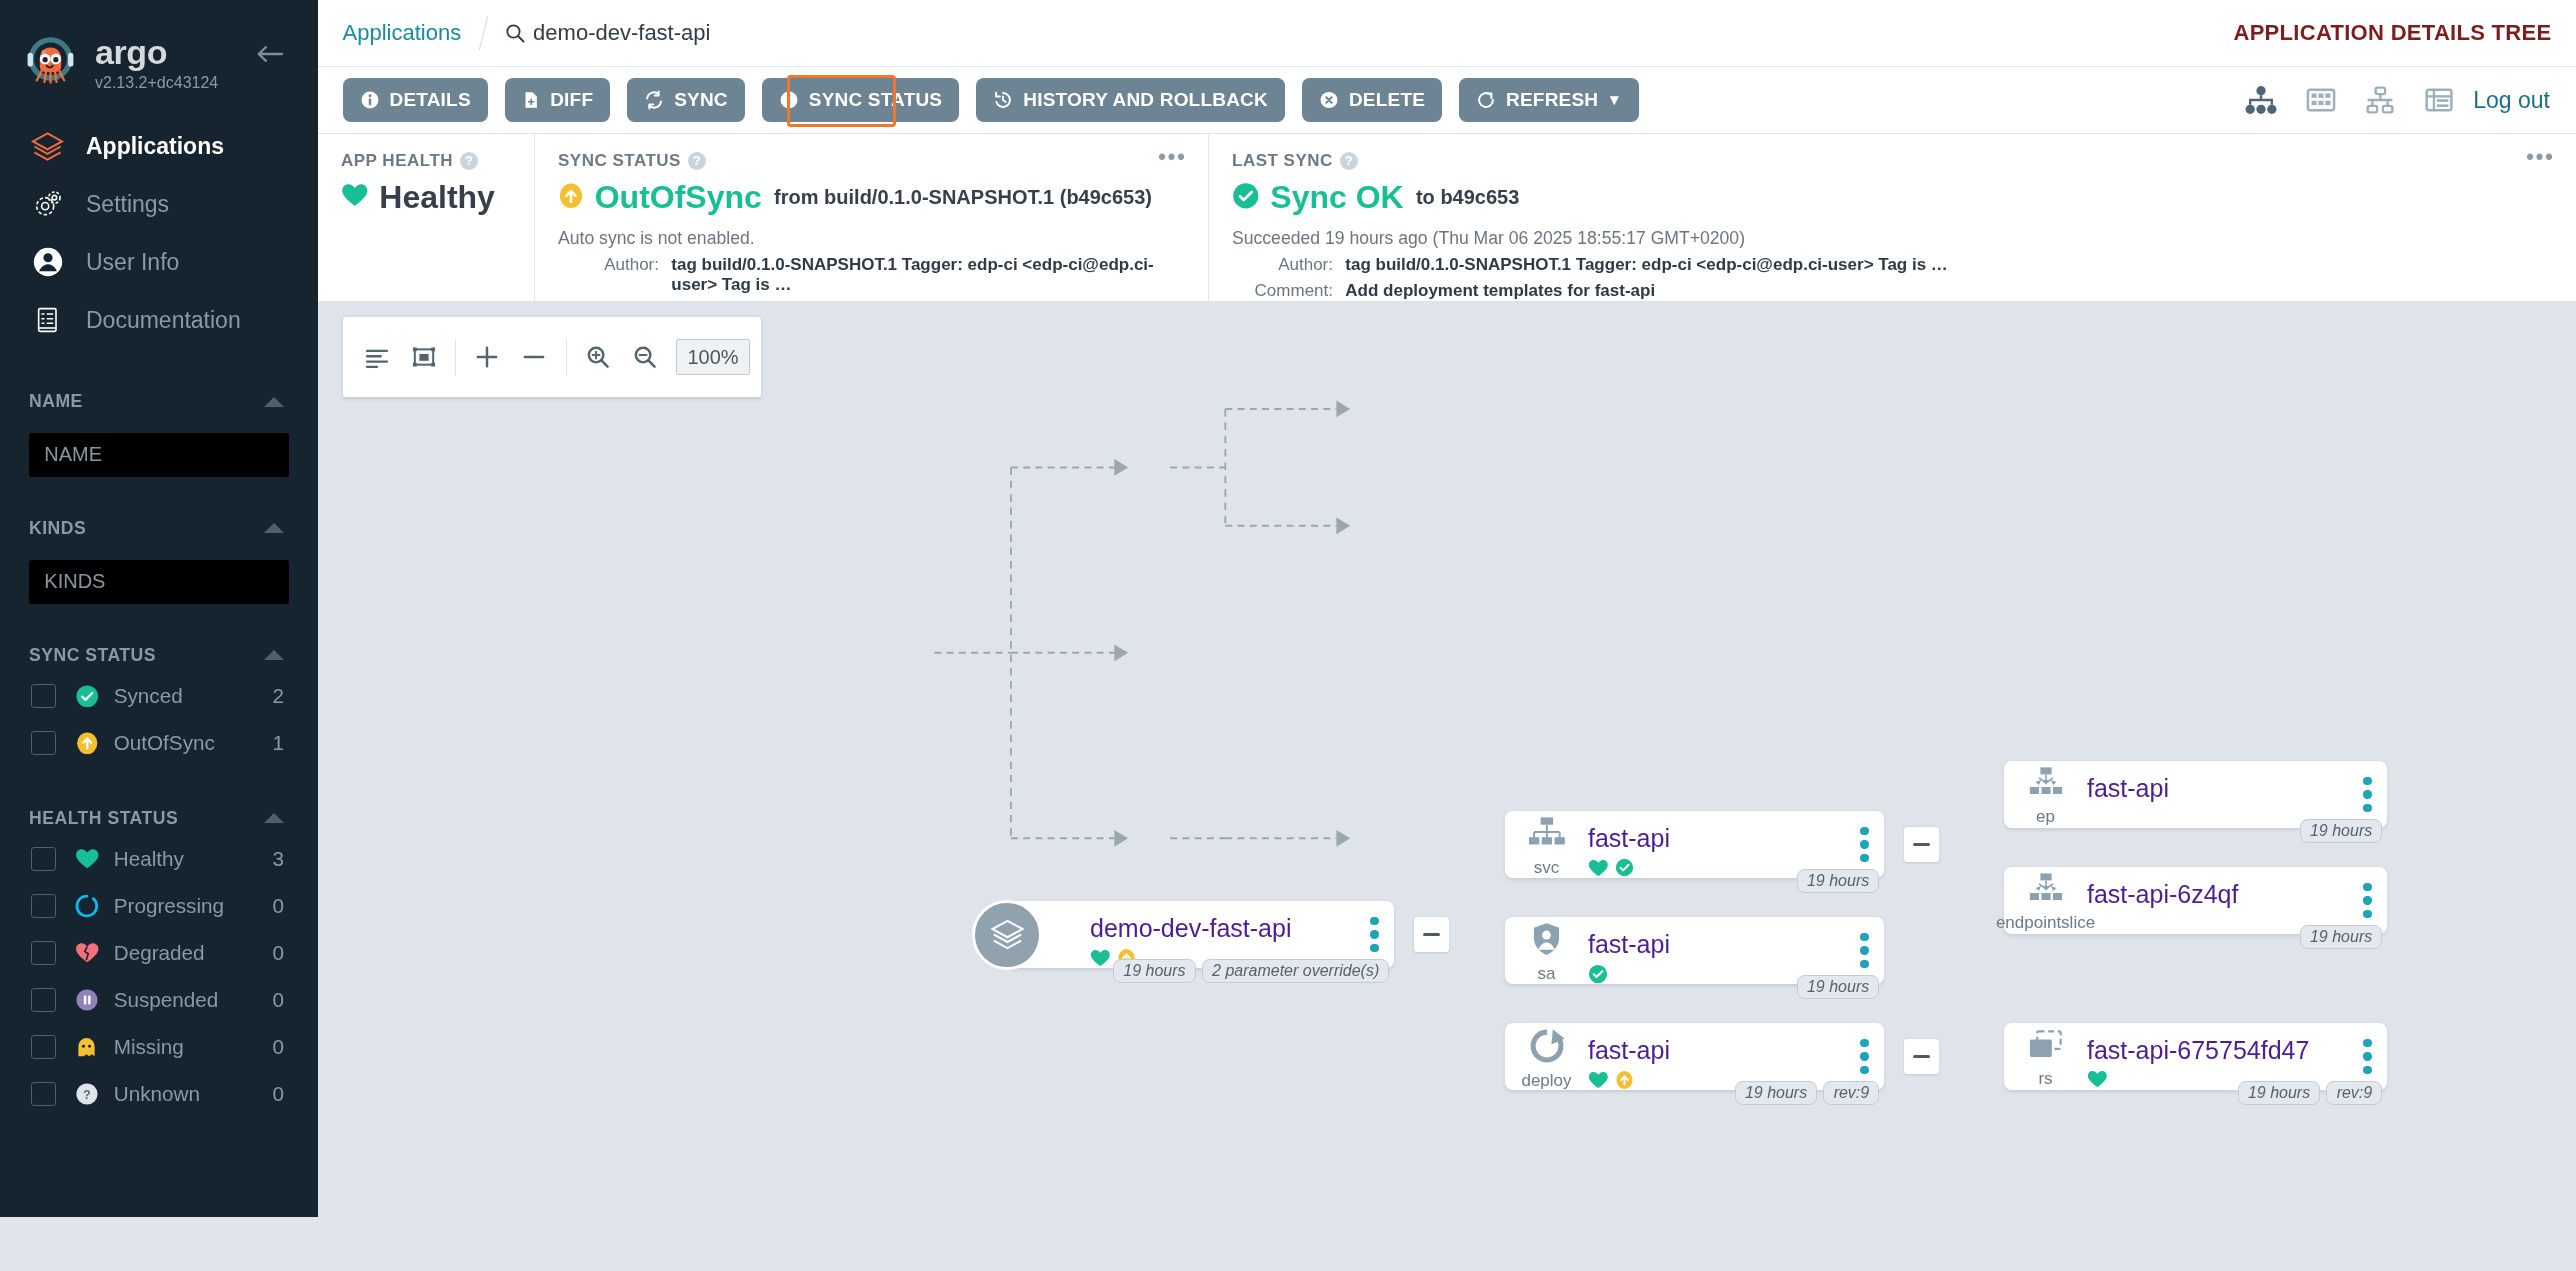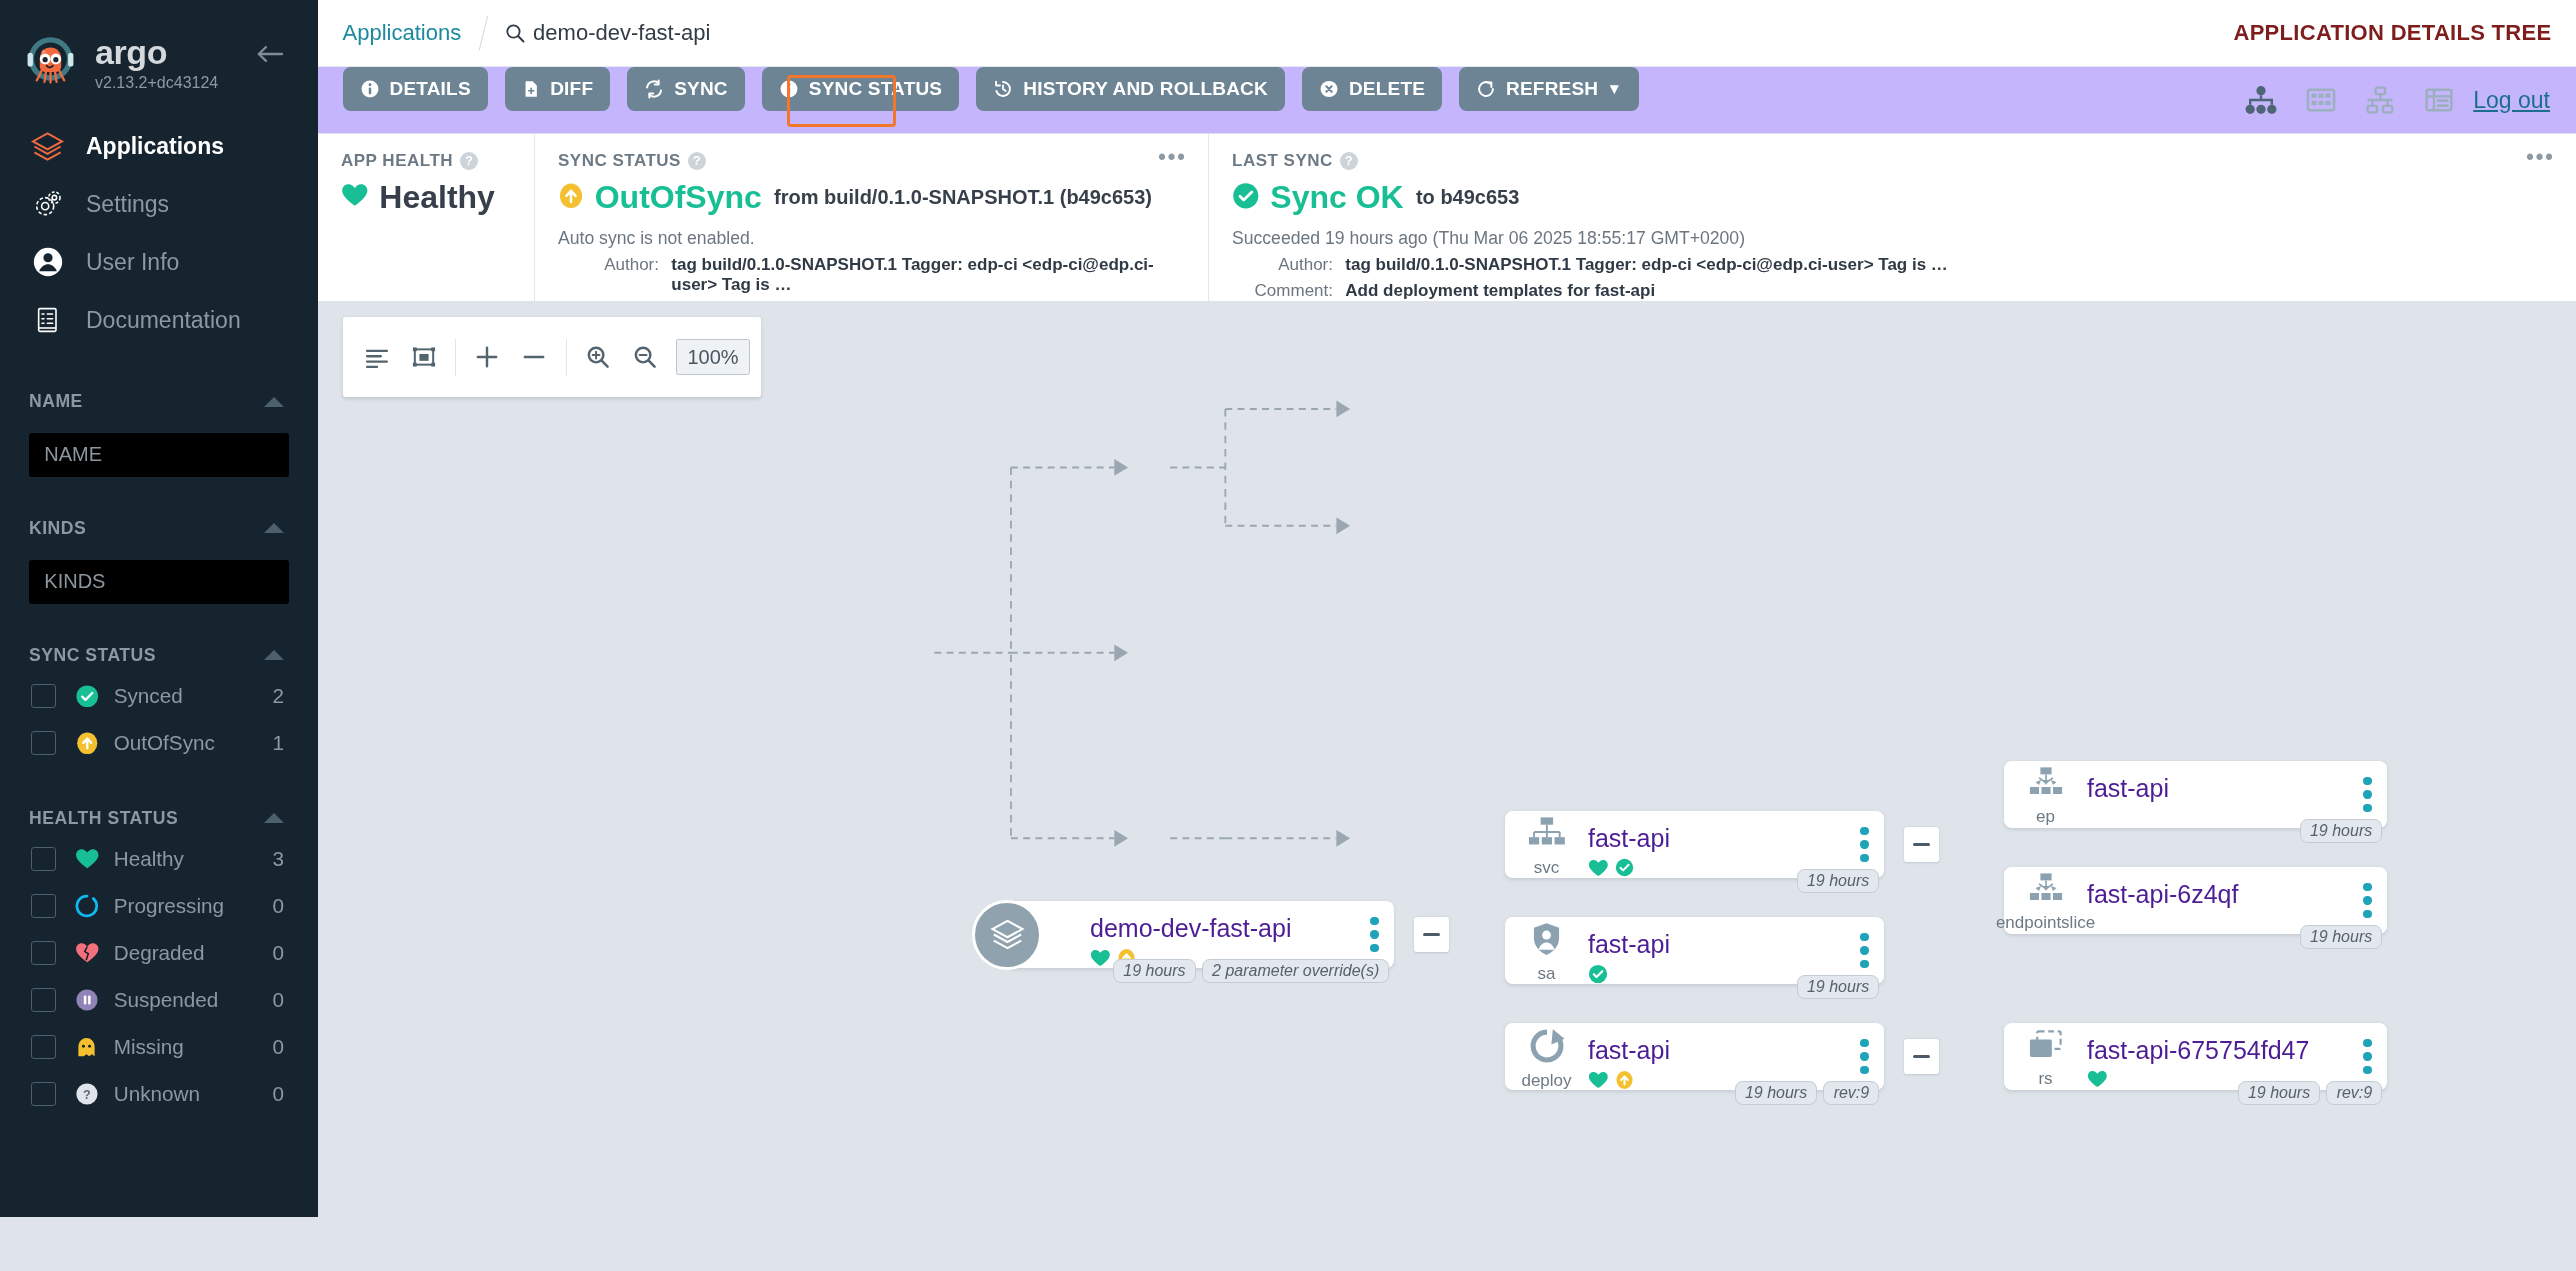--- a/index.html
+++ b/index.html
@@ -137,22 +137,22 @@
     font-size: 22px; color: #323c47;
   }
   .crumb-cur .mag { margin-right: 8.4px; display:flex; }
   .adt {
     margin-left: auto;
     font-size: 22px; font-weight: 700; color: #7f1d1d;
     letter-spacing: 0.3px; cursor: pointer;
   }
 
   .toolbar {
-    height: 67px; background: #c4b5fd;
-    display: flex; 
+    height: 67px; background: #ffffff;
+    display: flex; align-items: center;
     padding: 0 21.4px 0 24.5px;
     border-bottom: 0.8px solid #dde3e8;
     flex: 0 0 67px;
     position: relative;
   }
   .tbtn {
     display: inline-flex; align-items: center;
     height: 44px; background: #6d8494;
     color: #fff; border-radius: 7.7px;
     padding: 0 17px; margin-right: 17px;
@@ -167,21 +167,21 @@
     pointer-events: none;
   }
   .view-icons { margin-left: auto; display: flex; align-items: center; }
   .view-ic {
     width: 44px; height: 44px; margin-left: 15.3px;
     display: flex; align-items: center; justify-content: center;
     cursor: pointer;
   }
   .logout {
     margin-left: 12px; margin-right: 4.6px;
-    font-size: 23px; color: #1b6f8c; cursor: pointer; text-decoration: underline;
+    font-size: 23px; color: #1b6f8c; cursor: pointer;
   }
 
   
   .status-strip {
     background: #fff; height: 168px;
     display: flex; flex: 0 0 168px;
     border-bottom: 0.8px solid #dde3e8;
     position: relative;
   }
   .sp { position: relative; padding: 17px 23px 0 23px; }

